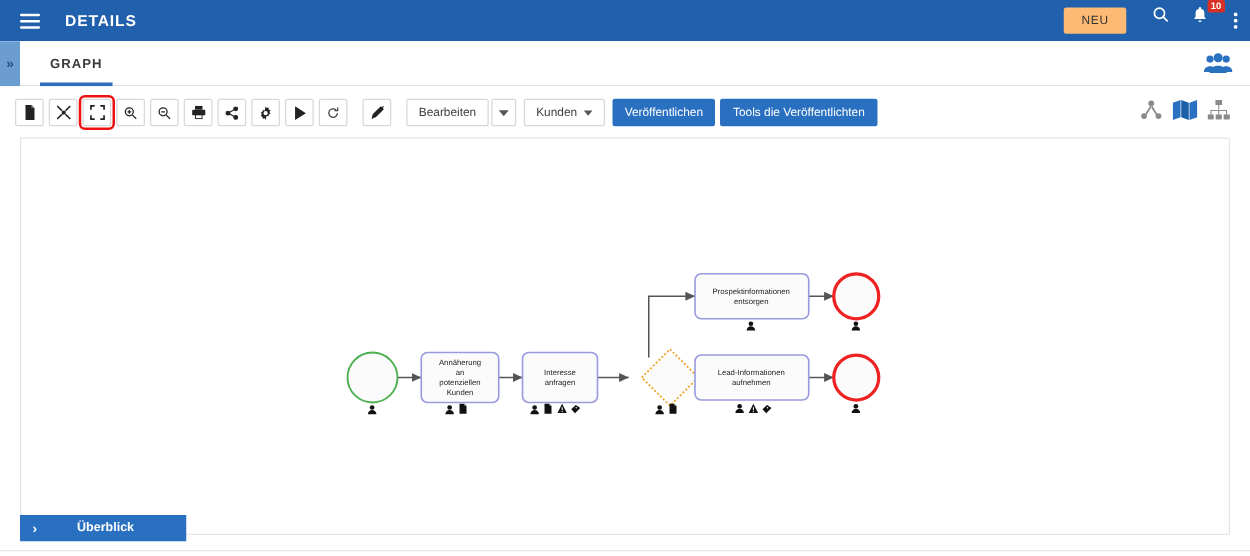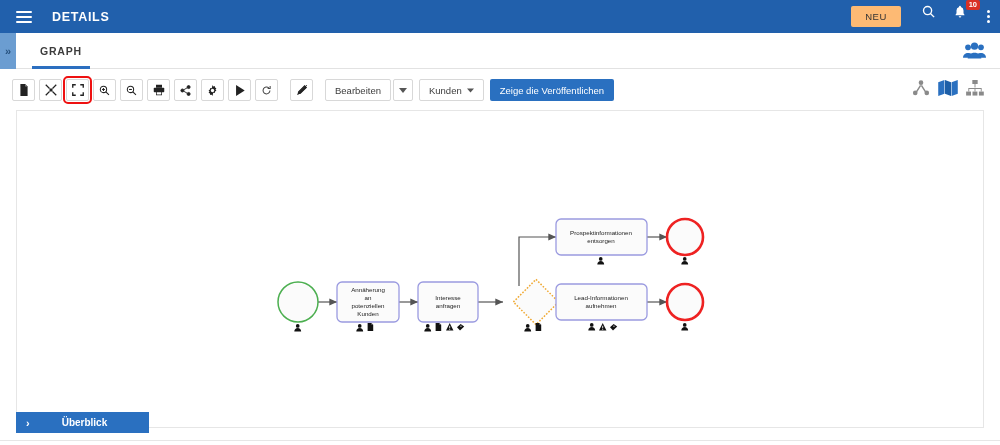--- a/index.html
+++ b/index.html
@@ -286,21 +286,22 @@
 
   <div class="tbtn-text">
     <span>Kunden</span>
     <svg style="margin-left:5px" width="7" height="5" viewBox="0 0 10 6" fill="#555">
         <path d="M0 0h10L5 6z"></path>
       </svg>
   </div>
 
   <div style="width:4px"></div>
 
-  <div class="tbtn-blue">Zeige die Veröffentlichen</div>
+  <div class="tbtn-blue">Veröffentlichen</div>
+  <div class="tbtn-blue">Tools die Veröffentlichten</div>
 
   <div class="toolbar-right">
     <div>
       <svg width="18" height="16" viewBox="0 0 20 18" fill="#8a8a8a">
         <circle cx="10" cy="3" r="2.6"></circle>
           <circle cx="3.5" cy="14.5" r="2.6"></circle>
           <circle cx="16.5" cy="14.5" r="2.6"></circle>
         <path d="M9.2 5l-5 8 1.4.8 5-8zM10.8 5l5 8-1.4.8-5-8z"></path>
       </svg>
     </div>

